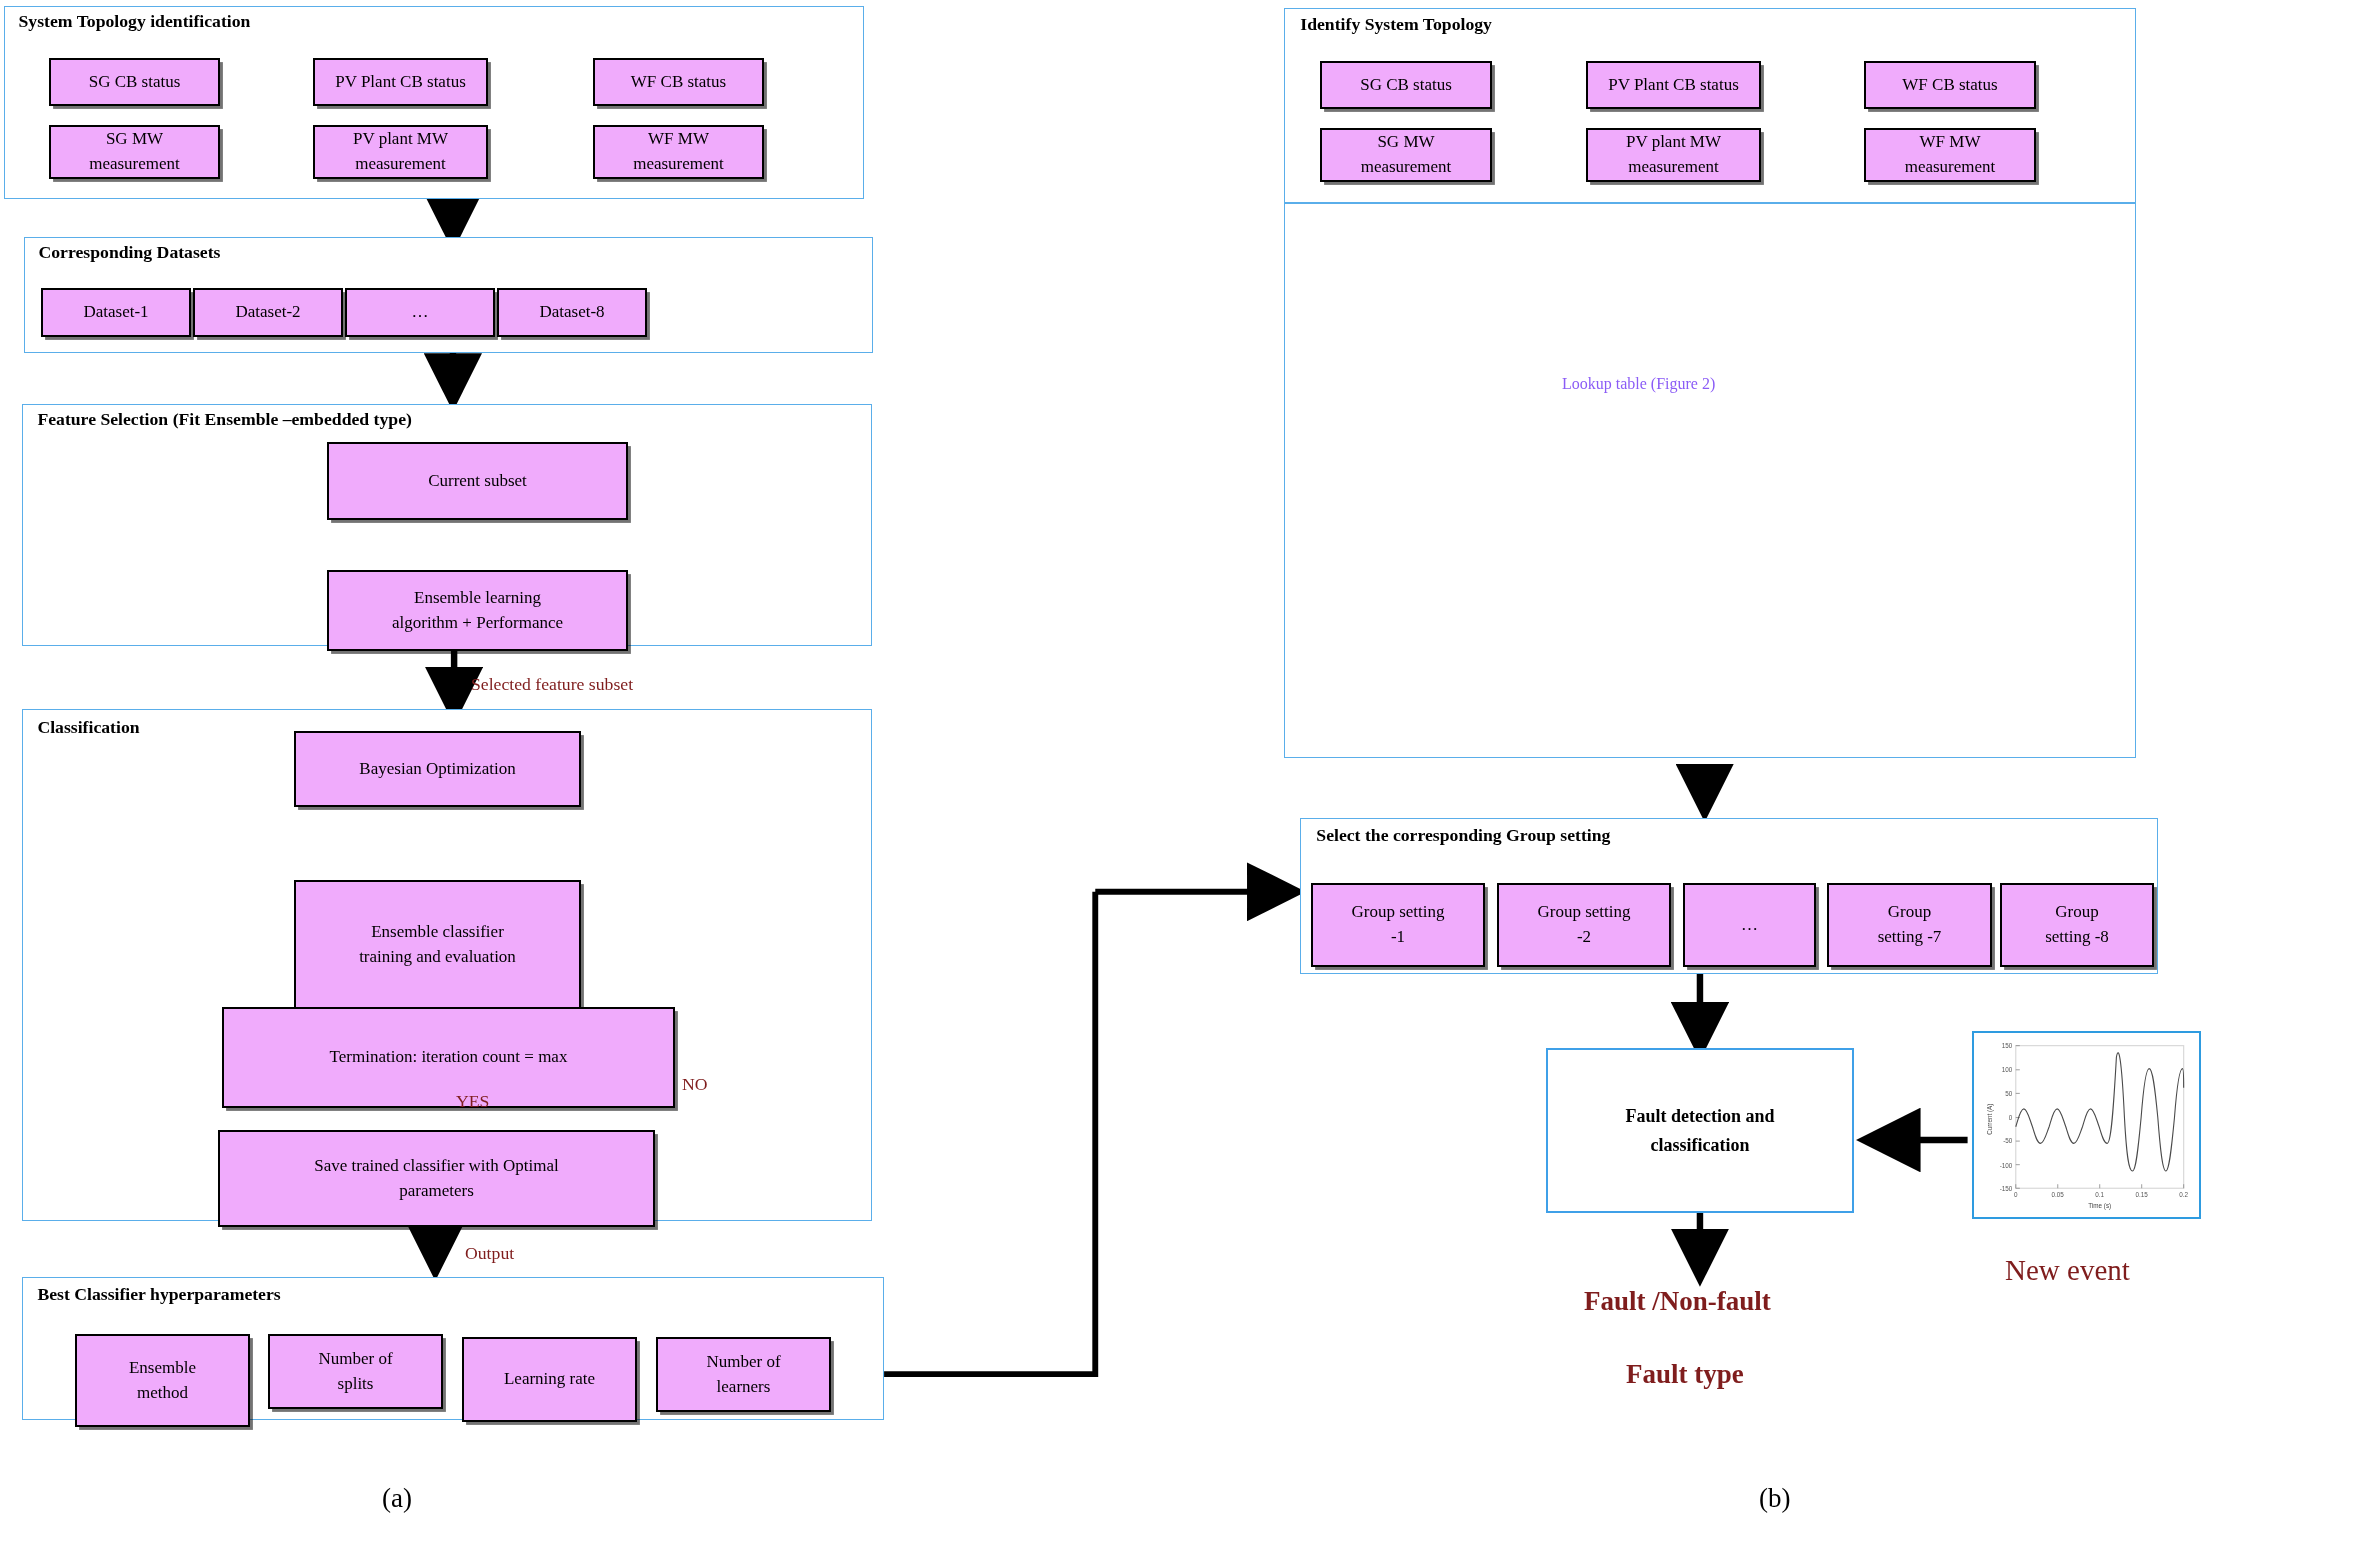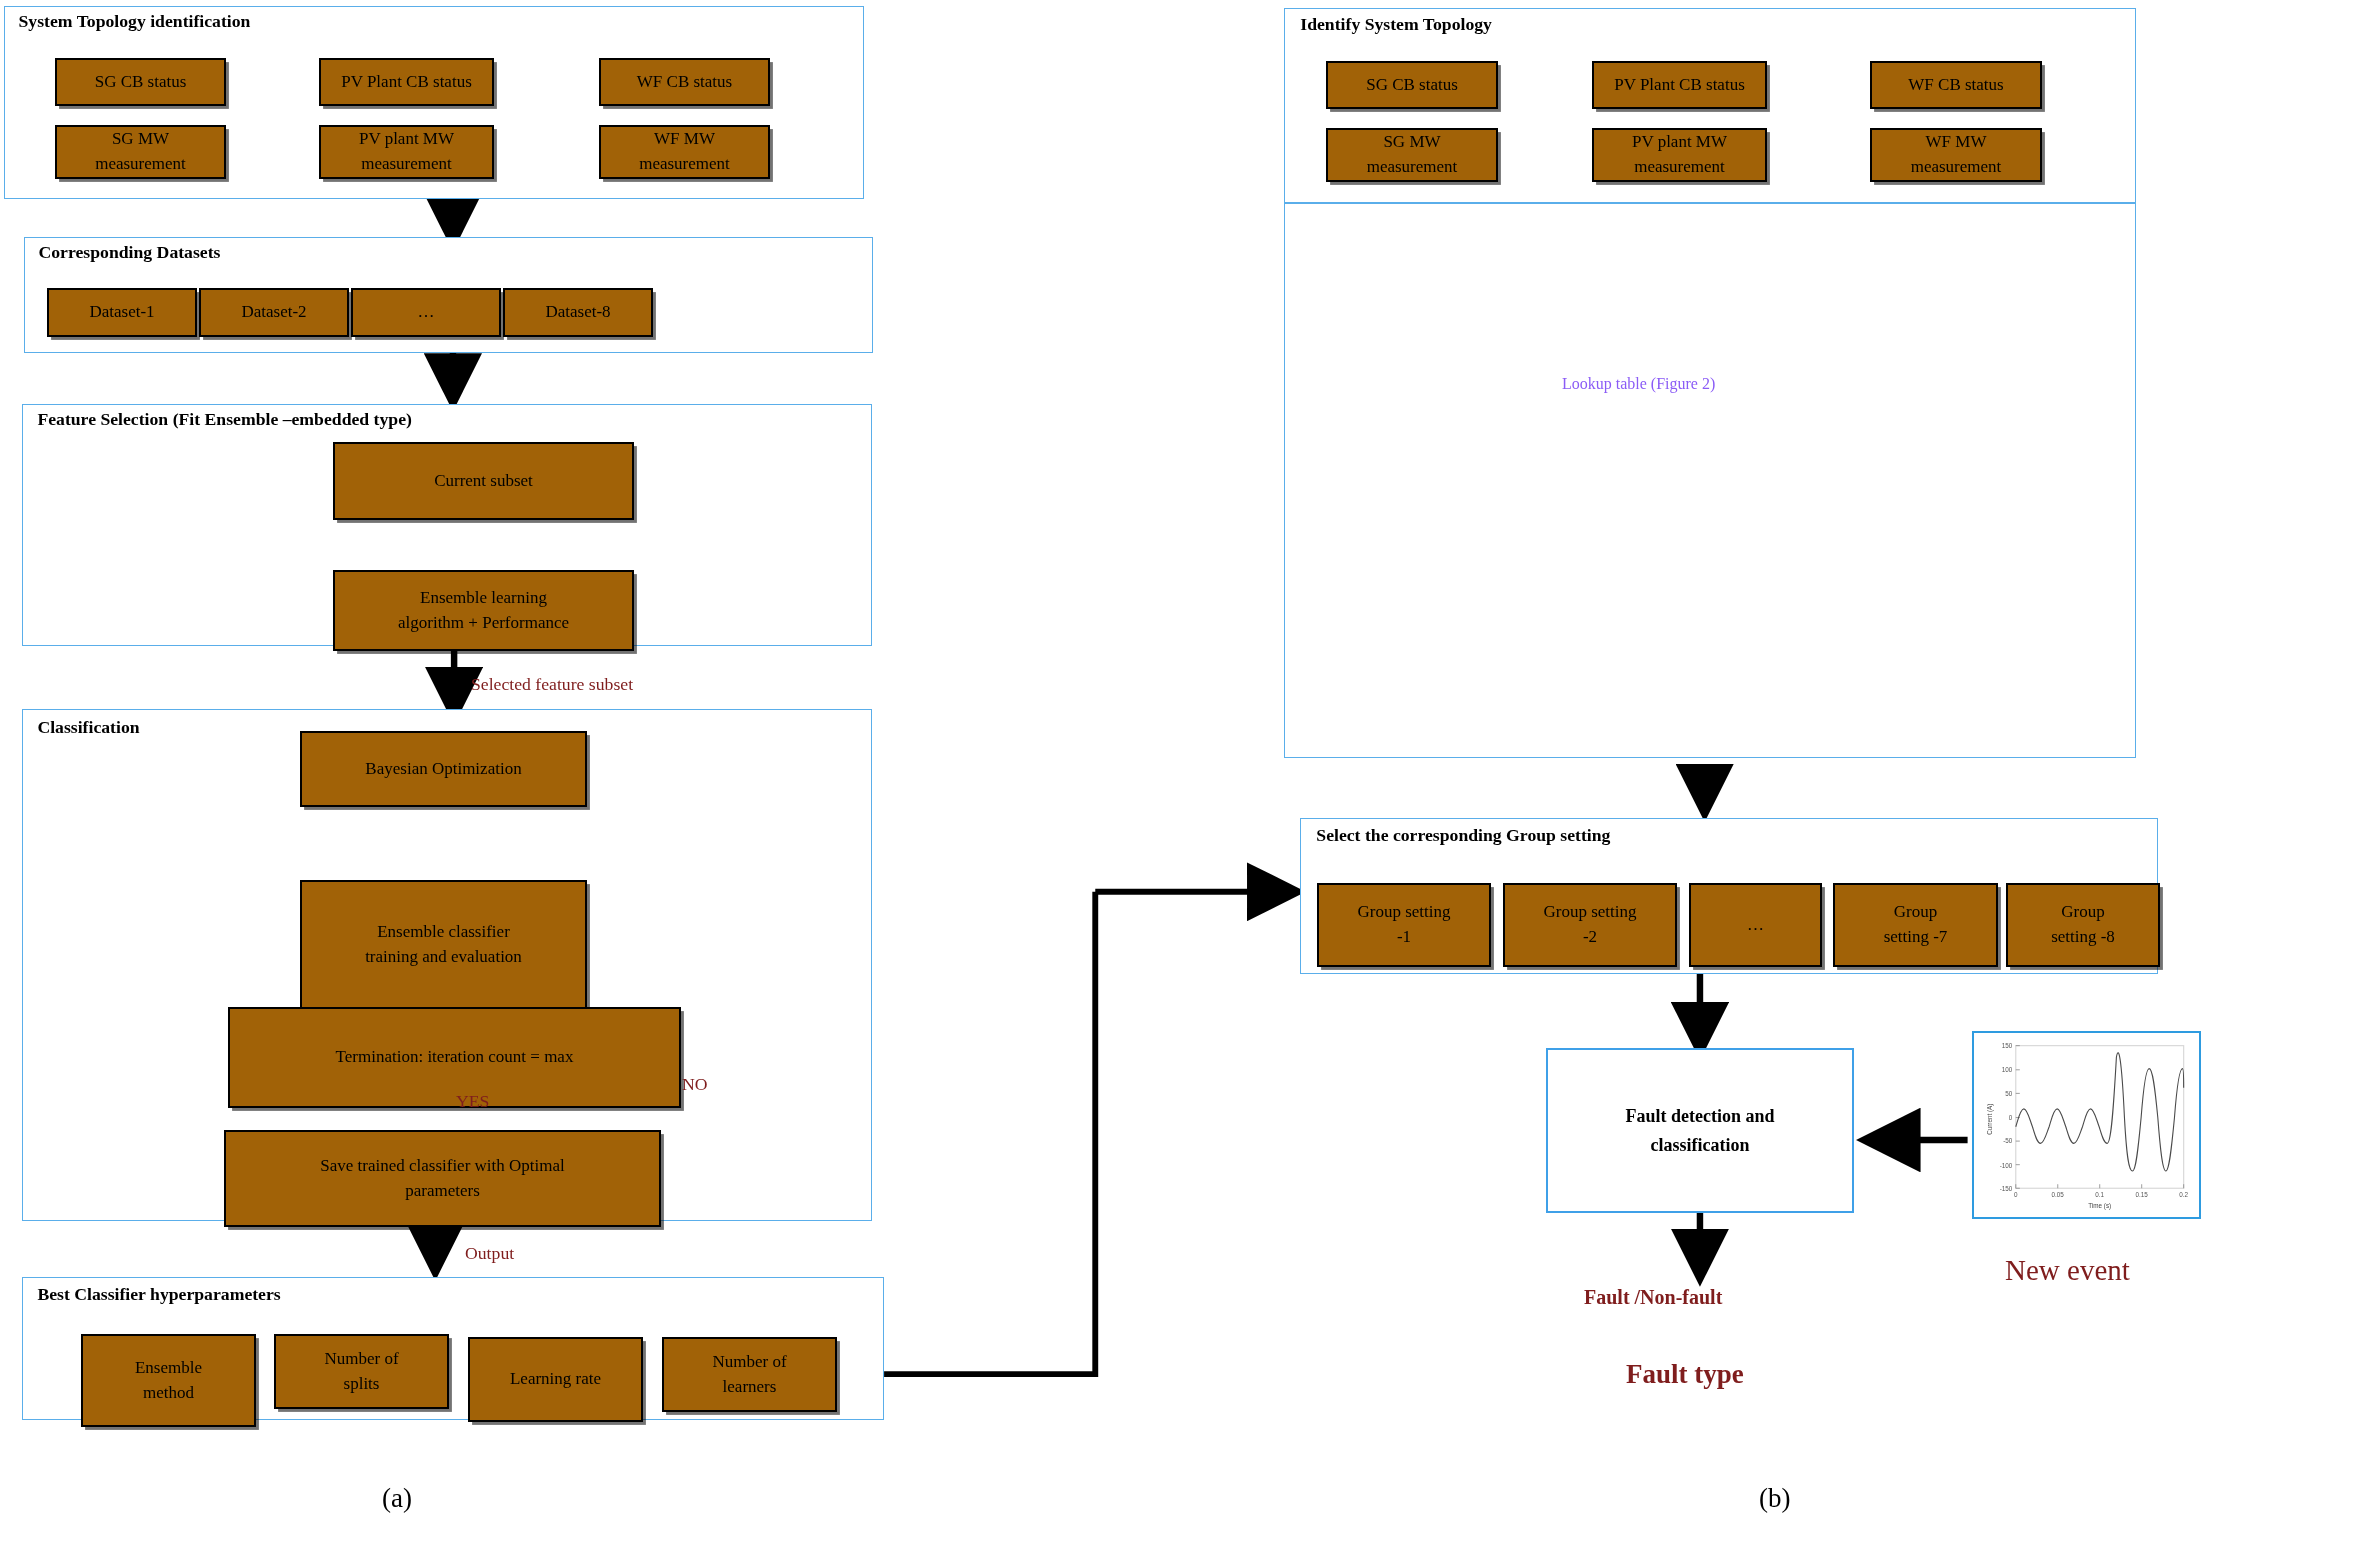--- a/index.html
+++ b/index.html
@@ -27,30 +27,29 @@
     font-size:17.7px;
     line-height:1.1;
     white-space:nowrap;
     color:#000;
   }
   
   .nbox{
     position:absolute;
     box-sizing:border-box;
     border:2.4px solid #000;
-    background:#a16207;
+    background:#f0abfc;
     display:flex;
     align-items:center;
     justify-content:center;
     text-align:center;
     font-size:17px;
     line-height:1.45;
     padding:2.4px 3.5px;
     box-shadow:3.5px 3.5px 0 -0.6px rgba(0,0,0,0.55);
-    margin-left:6px;
   }
   
   .bbox{
     position:absolute;
     box-sizing:border-box;
     border:2.4px solid #3FA0E8;
     background:#fff;
     display:flex;
     align-items:center;
     justify-content:center;
@@ -285,19 +284,19 @@
            C221,176 225,192 231,192 C237,192 241,150 247,42
            C251,20 256,43 261,147
            C265,220 269,240 275,240 C281,240 285,200 290,147
            C294,95 298,62 304,62 C310,62 314,95 319,147
            C323,199 327,240 333,240 C339,240 343,199 348,147
            C352,95 356,62 362,62 C364,62 364,80 364,95"></path>
     </svg>
   </div>
   <div class="ftext huge" style="left:2005px;top:1254px;font-size:29px;">New event</div>
 
-  <div class="ftext bold" style="left:1584px;top:1286px;font-size:20px;font-weight:bold;">Fault /Non-fault</div>
+  <div class="ftext bold" style="left:1584px;top:1286px;font-size:27px;font-weight:bold;">Fault /Non-fault</div>
   <div class="ftext bold" style="left:1626px;top:1359px;font-size:27px;font-weight:bold;">Fault type</div>
 
   <div class="panel-label" style="left:1759px;top:1483px;">(b)</div>
 
 </div>
 
 
 </body></html>

